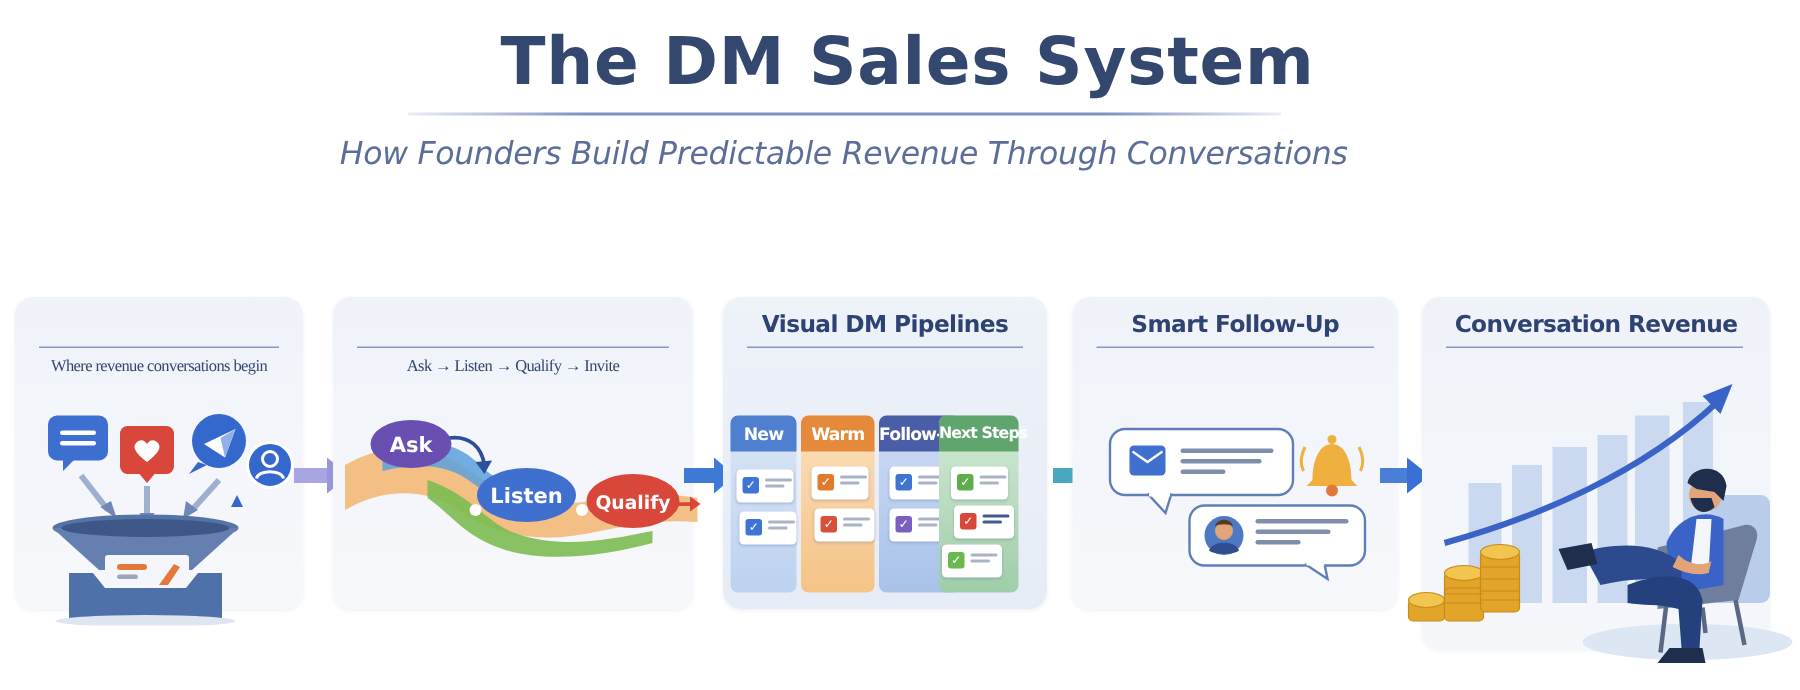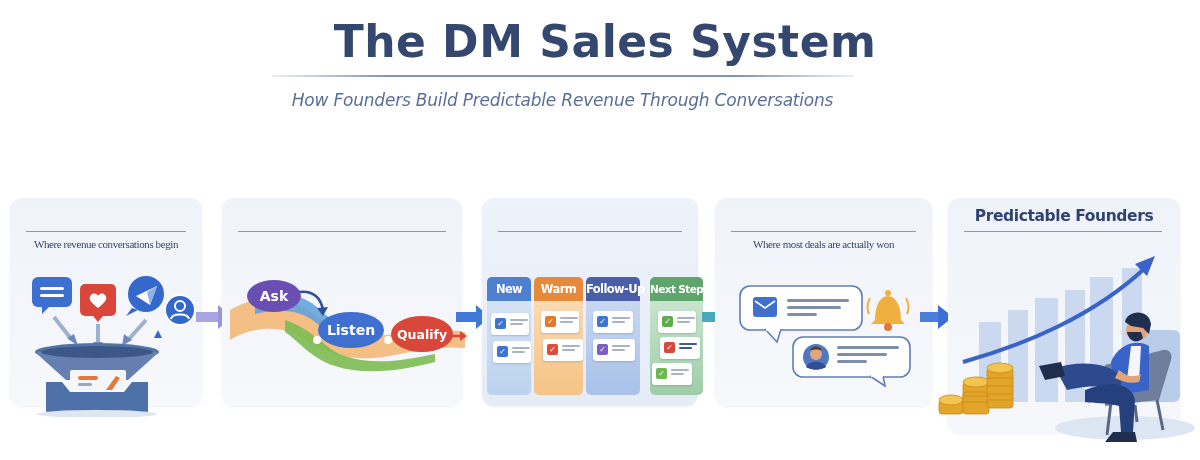--- a/index.html
+++ b/index.html
@@ -11,21 +11,21 @@
     font-size: 44px; font-weight: bold; color: #34476f; letter-spacing: 0.5px;
     font-family: "DejaVu Sans", sans-serif;
     padding-left: 10px;
   }
   .title-rule {
     position: absolute; left: 272px; top: 75px; width: 582px; height: 2px;
     background: linear-gradient(90deg, rgba(120,140,190,0.15), #7f92bf 20%, #7f92bf 80%, rgba(120,140,190,0.15));
   }
   .subtitle {
     position: absolute; left: 0; width: 1125px; top: 90px; text-align: center;
-    font-size: 17px; font-style: italic; color: #5b6d99;
+    font-size: 21px; font-style: italic; color: #5b6d99;
     font-family: "DejaVu Sans", sans-serif; letter-spacing: -0.2px;
   }
 
   .card {
     position: absolute; top: 198px; height: 208px; border-radius: 12px;
     background: linear-gradient(180deg, #eff3f9 0%, #f4f6fb 60%, #f7f8fb 100%);
     box-shadow: 0 1px 3px rgba(120,140,180,0.12);
   }
   .card-title {
     position: absolute; left: 0; right: 0; top: 9px; text-align: center;
@@ -137,20 +137,21 @@
   </g>
 </svg>
 
 <svg class="flow-arrow" style="left:196px" viewBox="0 0 38 26">
   <rect x="0" y="8" width="24" height="10" fill="#a9a4e2"></rect>
   <path d="M22 1 L37 13 L22 25 Z" fill="#9a95dc"></path>
 </svg>
 
 <div id="card-2" class="card">
   <div class="card-rule"></div>
+  <div class="card-sub">Ask  → Listen → Qualify → Invite</div>
 </div>
 <svg style="position:absolute;left:225px;top:270px" width="245" height="110" viewBox="0 0 245 110">
 
   <path d="M5 40 C40 20 70 30 90 45 C110 62 150 70 180 62 C205 56 225 60 240 62 L240 78 C215 76 195 80 175 84 C140 92 110 90 80 70 C60 55 30 55 5 70 Z" fill="#f2b56f" opacity="0.85"></path>
   <path d="M60 50 C90 60 100 80 120 86 C150 96 180 90 210 84 L210 92 C180 100 140 106 110 96 C85 88 75 72 60 62 Z" fill="#7cbb52" opacity="0.9"></path>
   <path d="M30 30 C60 20 80 25 95 40 C110 55 130 58 150 56 L150 66 C125 68 105 64 90 52 C75 40 55 38 30 44 Z" fill="#5aa0dc" opacity="0.85"></path>
 
   <path d="M74 22 C88 20 96 28 98 40" fill="none" stroke="#2d4f9a" stroke-width="2.5"></path>
   <path d="M92 38 L98 46 L103 37 Z" fill="#2d4f9a"></path>
 
@@ -173,20 +174,21 @@
   <path d="M226 66 L238 66" stroke="#d9473a" stroke-width="2.5"></path>
   <path d="M235 61 L242 66 L235 71 Z" fill="#d9473a"></path>
 </svg>
 
 <svg class="flow-arrow" style="left:456px" viewBox="0 0 38 26">
   <rect x="0" y="8" width="22" height="10" fill="#3f79d6"></rect>
   <path d="M20 1 L34 13 L20 25 Z" fill="#3f79d6"></path>
 </svg>
 
 <div id="card-3" class="card">
+  <div class="card-title">Visual DM Pipelines</div>
   <div class="card-rule"></div>
 </div>
 
 <div class="pipe-col" style="left:487px;width:44px;background:linear-gradient(180deg,#dbe6f6,#bcd2f0)">
   <div class="pipe-head" style="background:#4f7fcf">New</div>
   <div class="pipe-card" style="left:4px;top:36px;width:38px">
     <span class="pipe-check" style="background:#3f74d3">✓</span>
     <span class="pipe-lines">
         <i></i>
         <i style="width:70%"></i>
@@ -230,21 +232,21 @@
   </div>
   <div class="pipe-card" style="left:7px;top:62px;width:42px">
     <span class="pipe-check" style="background:#7a5fc0">✓</span>
     <span class="pipe-lines">
         <i></i>
         <i style="width:70%"></i>
       </span>
   </div>
 </div>
 
-<div class="pipe-col" style="left:650px;width:53px;background:linear-gradient(180deg,#d3ead6,#9fcda9)">
+<div class="pipe-col" style="left:626px;width:53px;background:linear-gradient(180deg,#d3ead6,#9fcda9)">
   <div class="pipe-head" style="background:#5fa56d;font-size:10.5px">Next Steps</div>
   <div class="pipe-card" style="left:8px;top:34px;width:38px">
     <span class="pipe-check" style="background:#5fae4b">✓</span>
     <span class="pipe-lines">
         <i></i>
         <i style="width:70%"></i>
       </span>
   </div>
   <div class="pipe-card" style="left:10px;top:60px;width:40px">
     <span class="pipe-check" style="background:#d8473a">✓</span>
@@ -261,22 +263,22 @@
       </span>
   </div>
 </div>
 
 <svg class="flow-arrow" style="left:702px" viewBox="0 0 38 26">
   <rect x="0" y="8" width="18" height="10" fill="#4aa7c0"></rect>
   <path d="M16 1 L30 13 L16 25 Z" fill="#4aa7c0"></path>
 </svg>
 
 <div id="card-4" class="card">
+  <div class="card-title">Smart Follow-Up</div>
   <div class="card-rule"></div>
-  <div class="card-sub">Where most deals are actually won</div>
 </div>
 <svg style="position:absolute;left:735px;top:280px" width="185" height="110" viewBox="0 0 185 110">
 
   <g>
     <rect x="5" y="6" width="122" height="44" rx="10" fill="#fff" stroke="#5f7fb8" stroke-width="1.6"></rect>
     <path d="M30 49 L42 62 L46 49" fill="#fff" stroke="#5f7fb8" stroke-width="1.6"></path>
     <rect x="31" y="48" width="14" height="3" fill="#fff"></rect>
     <g>
       <rect x="18" y="17" width="24" height="20" rx="3" fill="#3f6fcf"></rect>
       <path d="M20 21 L30 28 L40 21" fill="none" stroke="#fff" stroke-width="1.6"></path>
@@ -309,21 +311,21 @@
     <rect x="102" y="80" width="30" height="3" rx="1.5" fill="#7f8eab"></rect>
   </g>
 </svg>
 
 <svg class="flow-arrow" style="left:920px" viewBox="0 0 38 26">
   <rect x="0" y="8" width="20" height="10" fill="#4a7fd8"></rect>
   <path d="M18 1 L33 13 L18 25 Z" fill="#3a6fd6"></path>
 </svg>
 
 <div id="card-5" class="card">
-  <div class="card-title">Predictable Founders</div>
+  <div class="card-title">Conversation Revenue</div>
   <div class="card-rule" style="left:16px;right:18px;top:33px"></div>
 </div>
 <svg style="position:absolute;left:935px;top:250px" width="265" height="210" viewBox="0 0 265 210">
 
   <g fill="#cad9ef">
     <rect x="44" y="72" width="22" height="80"></rect>
     <rect x="73" y="60" width="20" height="92"></rect>
     <rect x="100" y="48" width="23" height="104"></rect>
     <rect x="130" y="40" width="20" height="112"></rect>
     <rect x="155" y="27" width="23" height="125"></rect>

